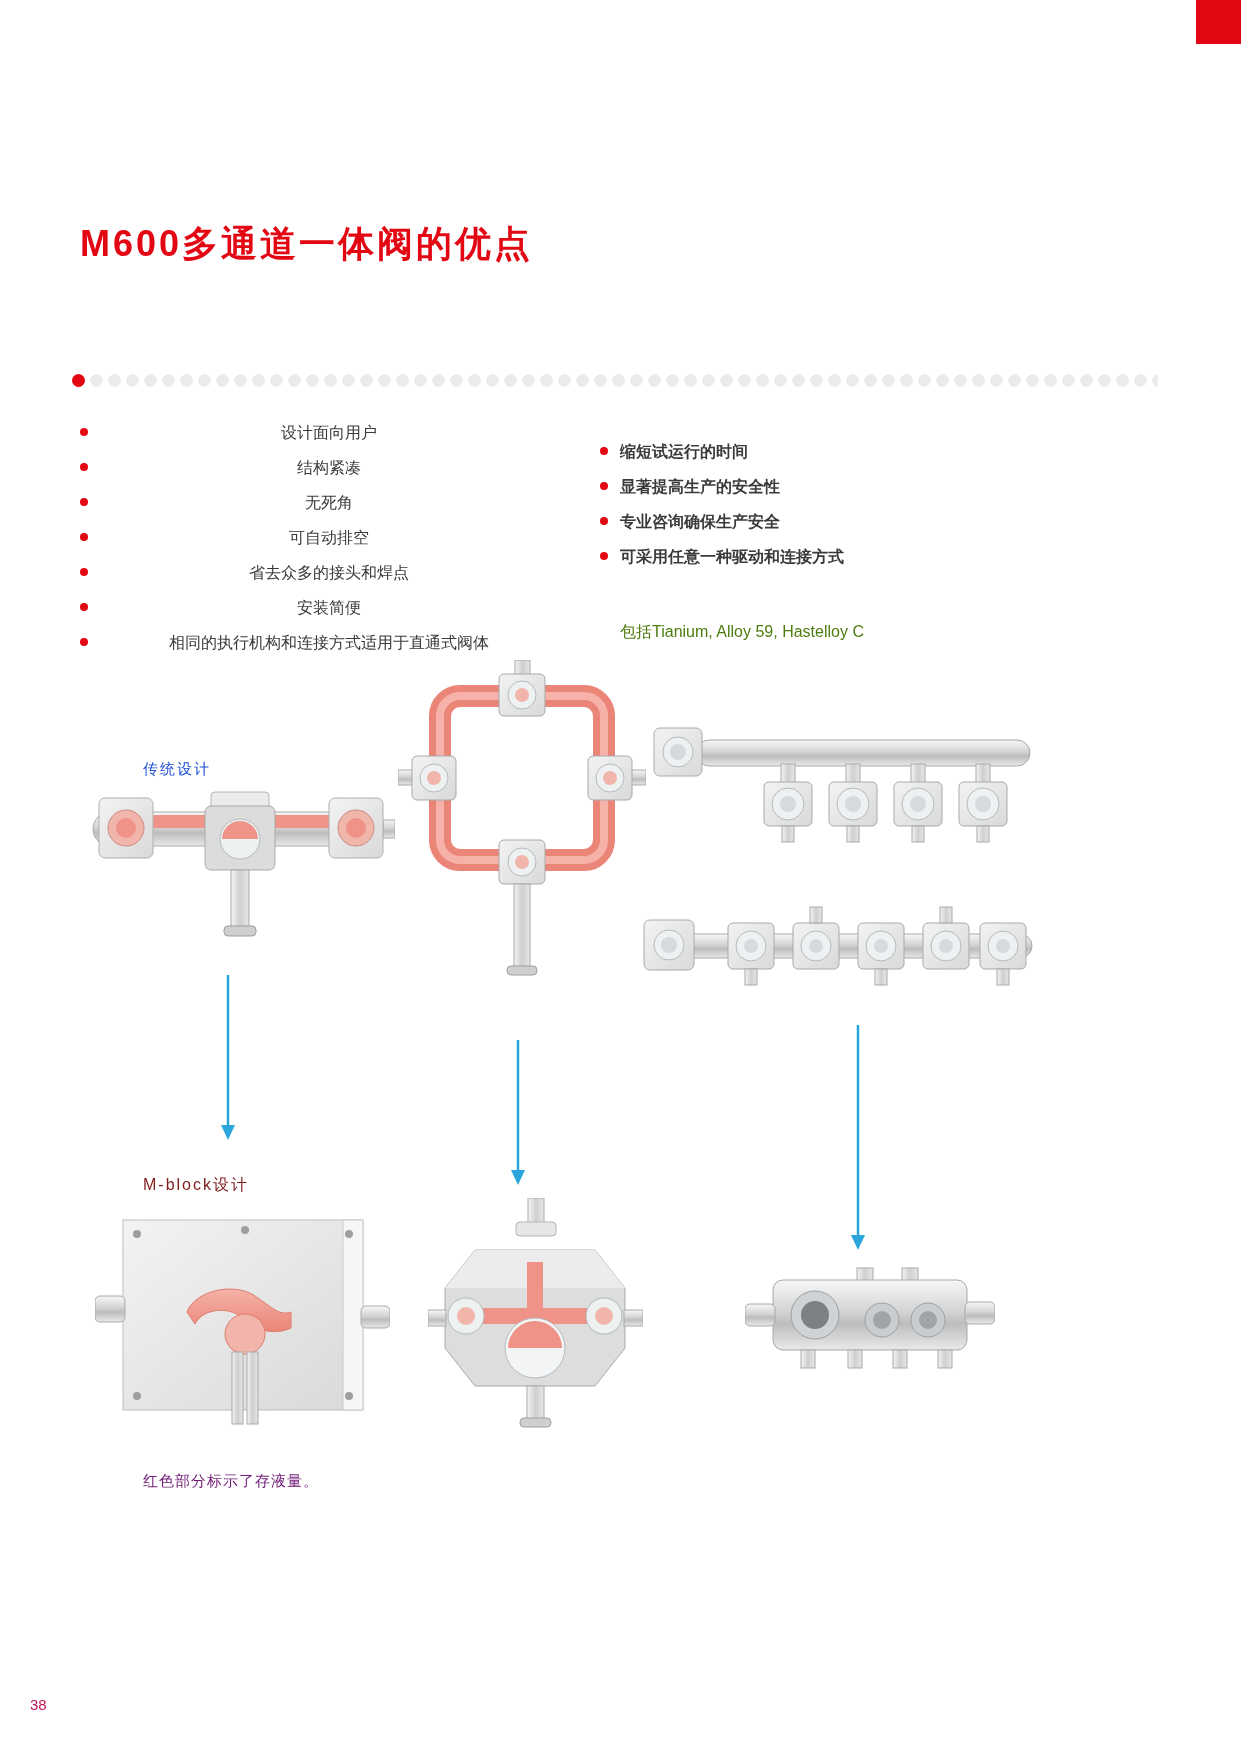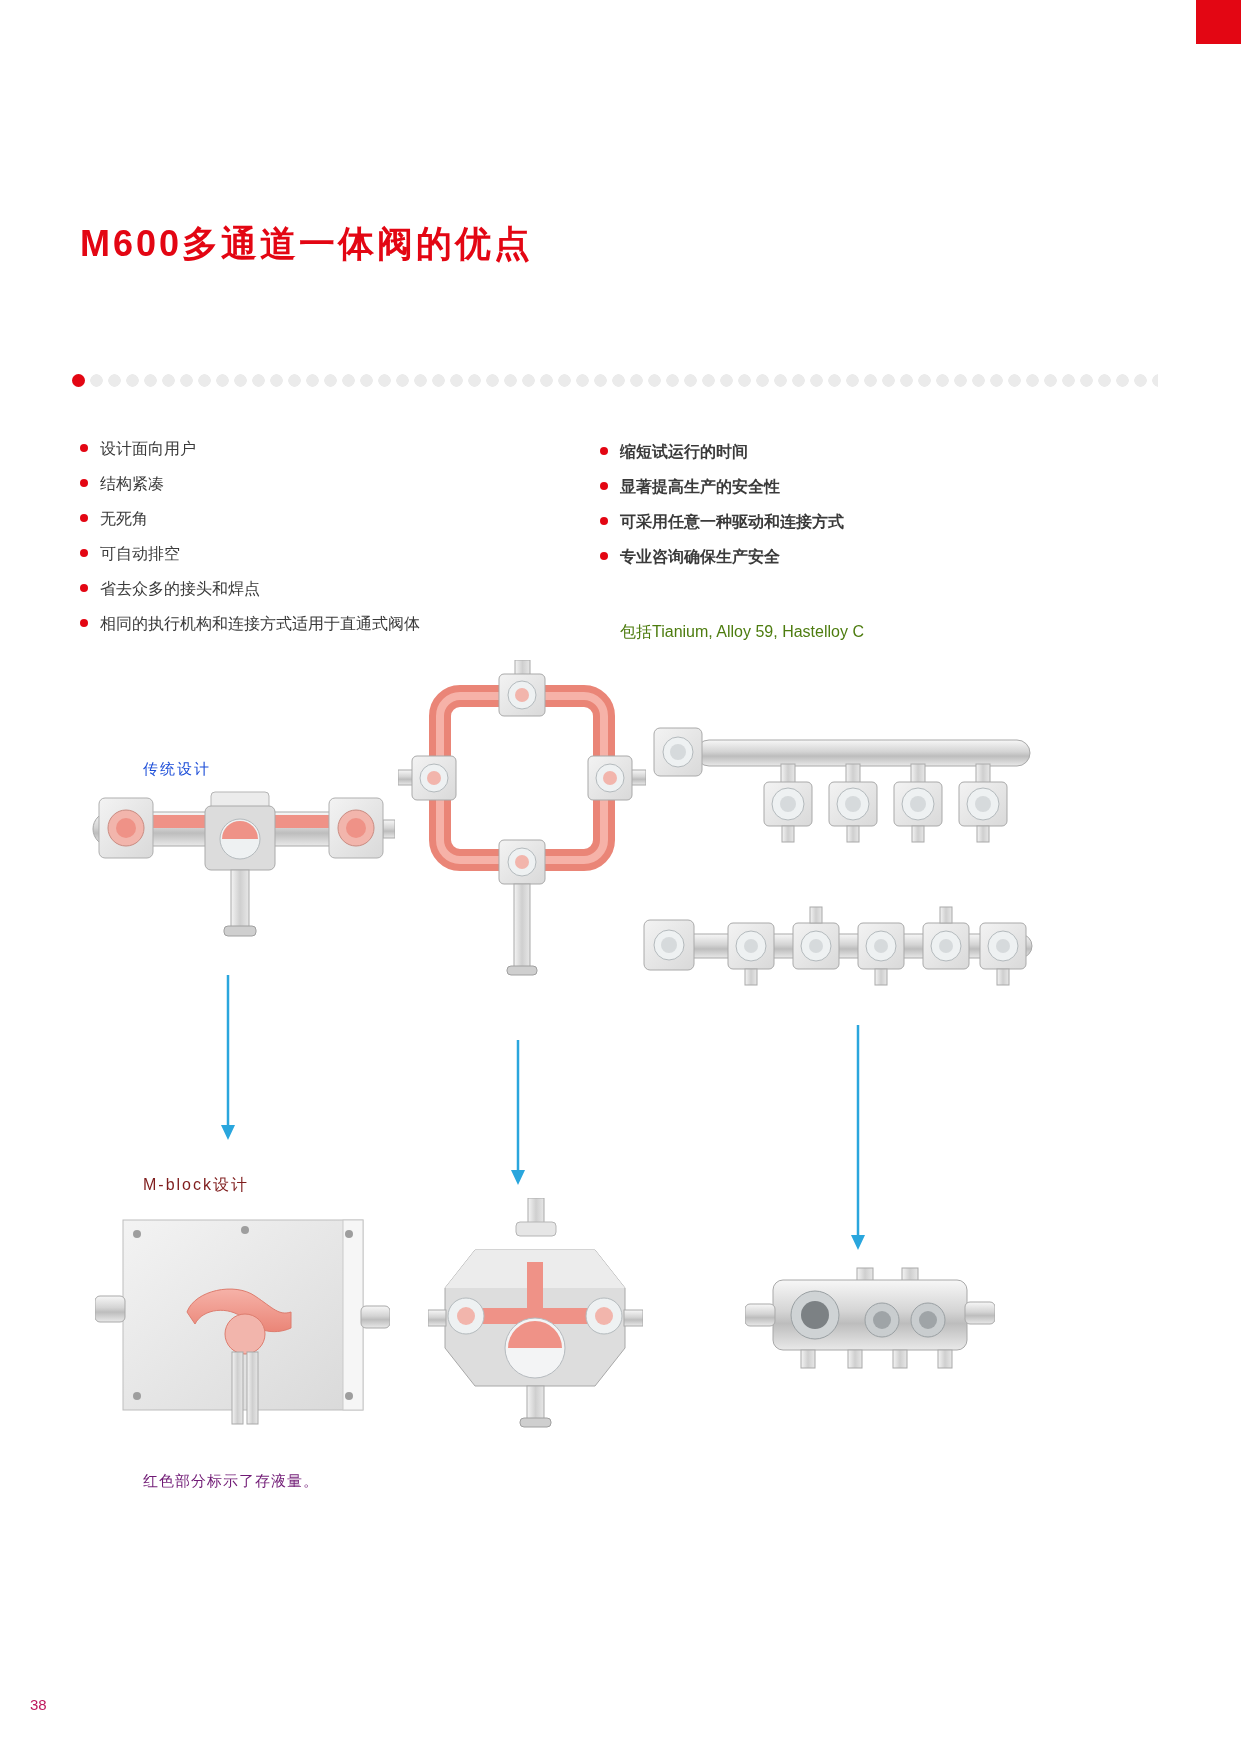--- a/index.html
+++ b/index.html
@@ -7,21 +7,21 @@
   .page{position:relative;width:1241px;height:1754px;background:#ffffff;overflow:hidden;}
   .corner-red{position:absolute;right:0;top:0;width:45px;height:44px;background:#e30613;}
   .title{position:absolute;left:80px;top:196px;font-size:36px;font-weight:bold;color:#e30613;letter-spacing:3px;}
   .dotrow{position:absolute;left:72px;top:374px;width:1086px;height:13px;
     background-image:radial-gradient(circle 6px at 6.5px 6.5px,#ebebeb 6px,rgba(0,0,0,0) 6.5px);
     background-size:18px 13px;background-repeat:repeat-x;}
   .dotrow .first{position:absolute;left:0;top:0;width:13px;height:13px;border-radius:50%;background:#e30613;}
   ul.blist{list-style:none;margin:0;padding:0;position:absolute;}
   ul.blist li{position:relative;padding-left:22px;margin-bottom:14px;font-size:16px;line-height:21px;color:#3a3a3a;}
   ul.blist li::before{content:'';position:absolute;left:2px;top:6px;width:8px;height:8px;border-radius:50%;background:#e30613;}
-  .blist-left{left:78px;top:438px;width:480px;}
+  .blist-left{left:78px;top:422px;width:480px;text-align:center;}
   .blist-right{left:598px;top:441px;width:520px;font-weight:bold;}
   .continuation{position:absolute;left:620px;top:622px;font-size:16px;color:#4d7c0f;}
   .figlabel{position:absolute;font-size:15px;color:#1d4ed8;letter-spacing:2px;}
   .lbl-trad{left:143px;top:760px;}
   .lbl-mblock{left:143px;top:1175px;color:#7f1d1d;font-size:16px;}
   .caption{position:absolute;left:143px;top:1472px;font-size:15px;color:#701a75;letter-spacing:1px;}
   .pagenum{position:absolute;left:30px;top:1696px;font-size:15px;color:#be185d;}
   .fig{position:absolute;}
   svg{display:block;}
 </style>
@@ -61,28 +61,29 @@
   <div class="dotrow">
     <span class="first"></span>
   </div>
 
   <ul class="blist blist-left">
     <li>设计面向用户</li>
     <li>结构紧凑</li>
     <li>无死角</li>
     <li>可自动排空</li>
     <li>省去众多的接头和焊点</li>
+    <li>安装简便</li>
     <li>相同的执行机构和连接方式适用于直通式阀体</li>
   </ul>
 
   <ul class="blist blist-right">
     <li>缩短试运行的时间</li>
     <li>显著提高生产的安全性</li>
+    <li>专业咨询确保生产安全</li>
     <li>可采用任意一种驱动和连接方式</li>
-    <li>专业咨询确保生产安全</li>
   </ul>
   <div class="continuation">包括Tianium, Alloy 59, Hastelloy C</div>
 
   <div class="figlabel lbl-trad">传统设计</div>
 
   <div class="fig" style="left:85px;top:742px;">
     <svg width="310" height="225" viewBox="0 0 310 225">
       <rect x="8" y="70" width="292" height="34" rx="17" fill="url(#metalV)" stroke="#a9a9a9"></rect>
       <rect x="44" y="73" width="222" height="13" rx="6" fill="#ef9287"></rect>
       <rect x="298" y="78" width="12" height="18" fill="url(#metalV)" stroke="#a9a9a9"></rect>

